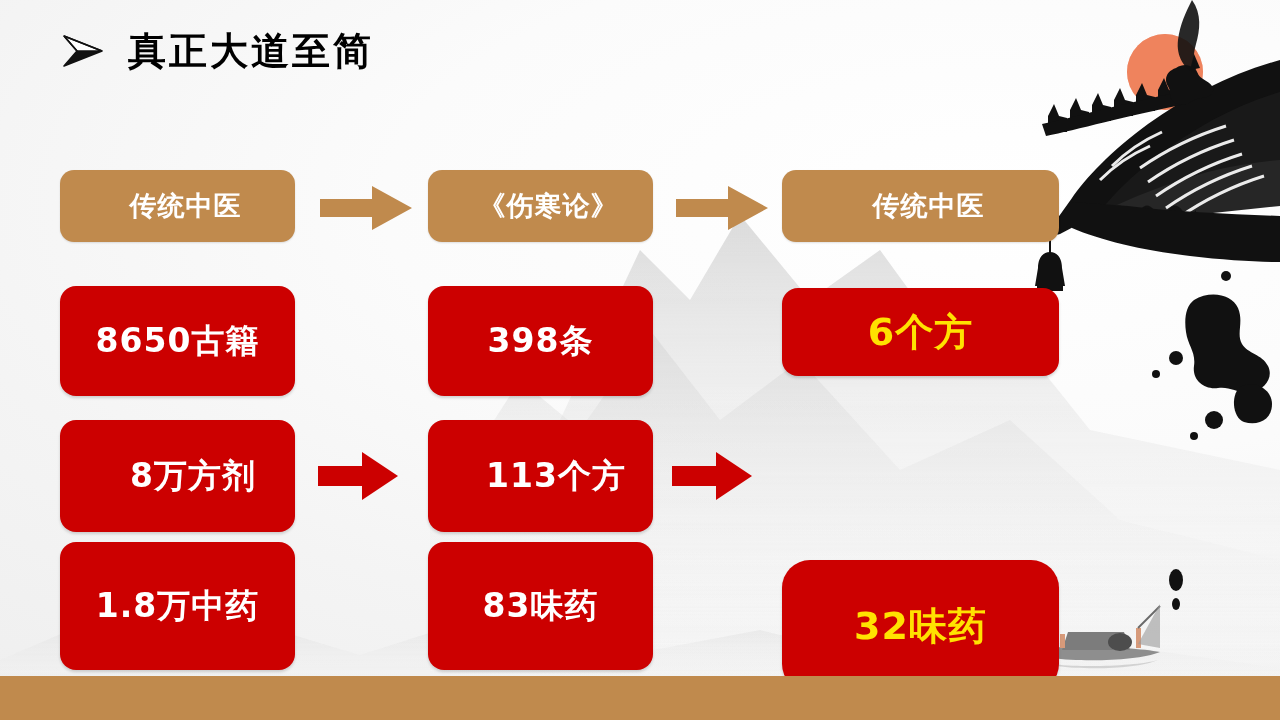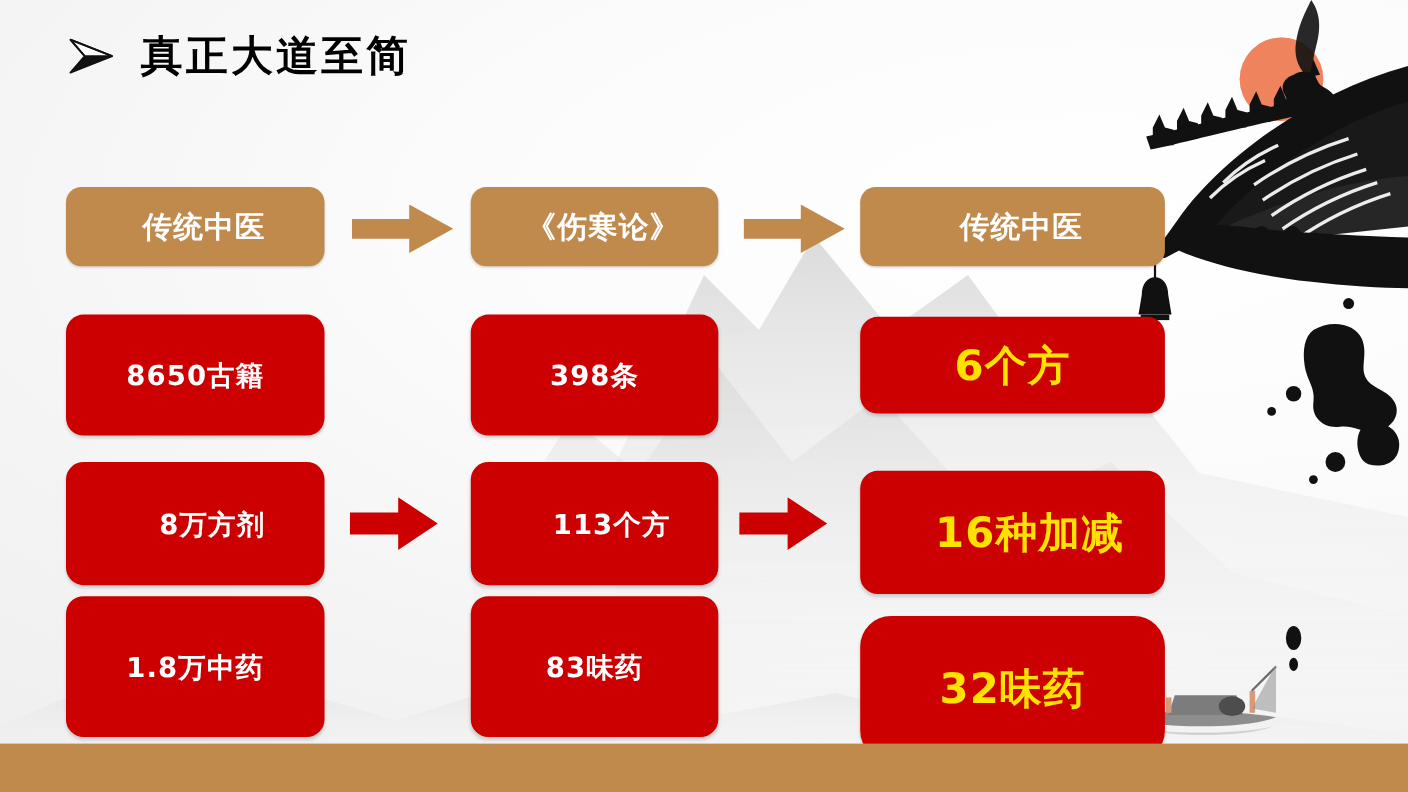--- a/index.html
+++ b/index.html
@@ -43,21 +43,21 @@
     position:absolute;display:flex;align-items:center;justify-content:center;
     border-radius:14px;text-align:center;box-sizing:border-box;
     font-family:"DejaVu Sans","Liberation Sans",sans-serif;
     font-weight:700;white-space:nowrap;
   }
   .box.head{
     background:#C08A4D;color:#ffffff;font-size:27px;letter-spacing:1px;
     box-shadow:0 1px 2px rgba(0,0,0,.12);
   }
   .box.red{
-    background:#CC0000;color:#ffffff;font-size:25px;letter-spacing:1px;
+    background:#CC0000;color:#ffffff;font-size:33px;letter-spacing:1px;
     border-radius:16px;
     box-shadow:0 2px 3px rgba(0,0,0,.16);
   }
   .box.red.accent{color:#FFE200;font-size:38px;}
 
   
   .c1{left:60px;width:235px;}
   .c2{left:428px;width:225px;}
   .c3{left:782px;width:277px;}
 
@@ -241,23 +241,20 @@
     <div class="box red accent c3 r1">
       <span>6个方</span>
     </div>
 
     <div class="box red c1 r2">
       <span>8万方剂</span>
     </div>
     <div class="box red c2 r2">
       <span>113个方</span>
     </div>
-    <div class="box red accent c3 r2">
-      <span>16种加减</span>
-    </div>
 
     <span class="arrow red a-m1">
       <svg viewBox="0 0 80 48" xmlns="http://www.w3.org/2000/svg">
           <path d="M0 14 L44 14 L44 0 L80 24 L44 48 L44 34 L0 34 Z"></path>
         </svg>
     </span>
     <span class="arrow red a-m2">
       <svg viewBox="0 0 80 48" xmlns="http://www.w3.org/2000/svg">
           <path d="M0 14 L44 14 L44 0 L80 24 L44 48 L44 34 L0 34 Z"></path>
         </svg>

